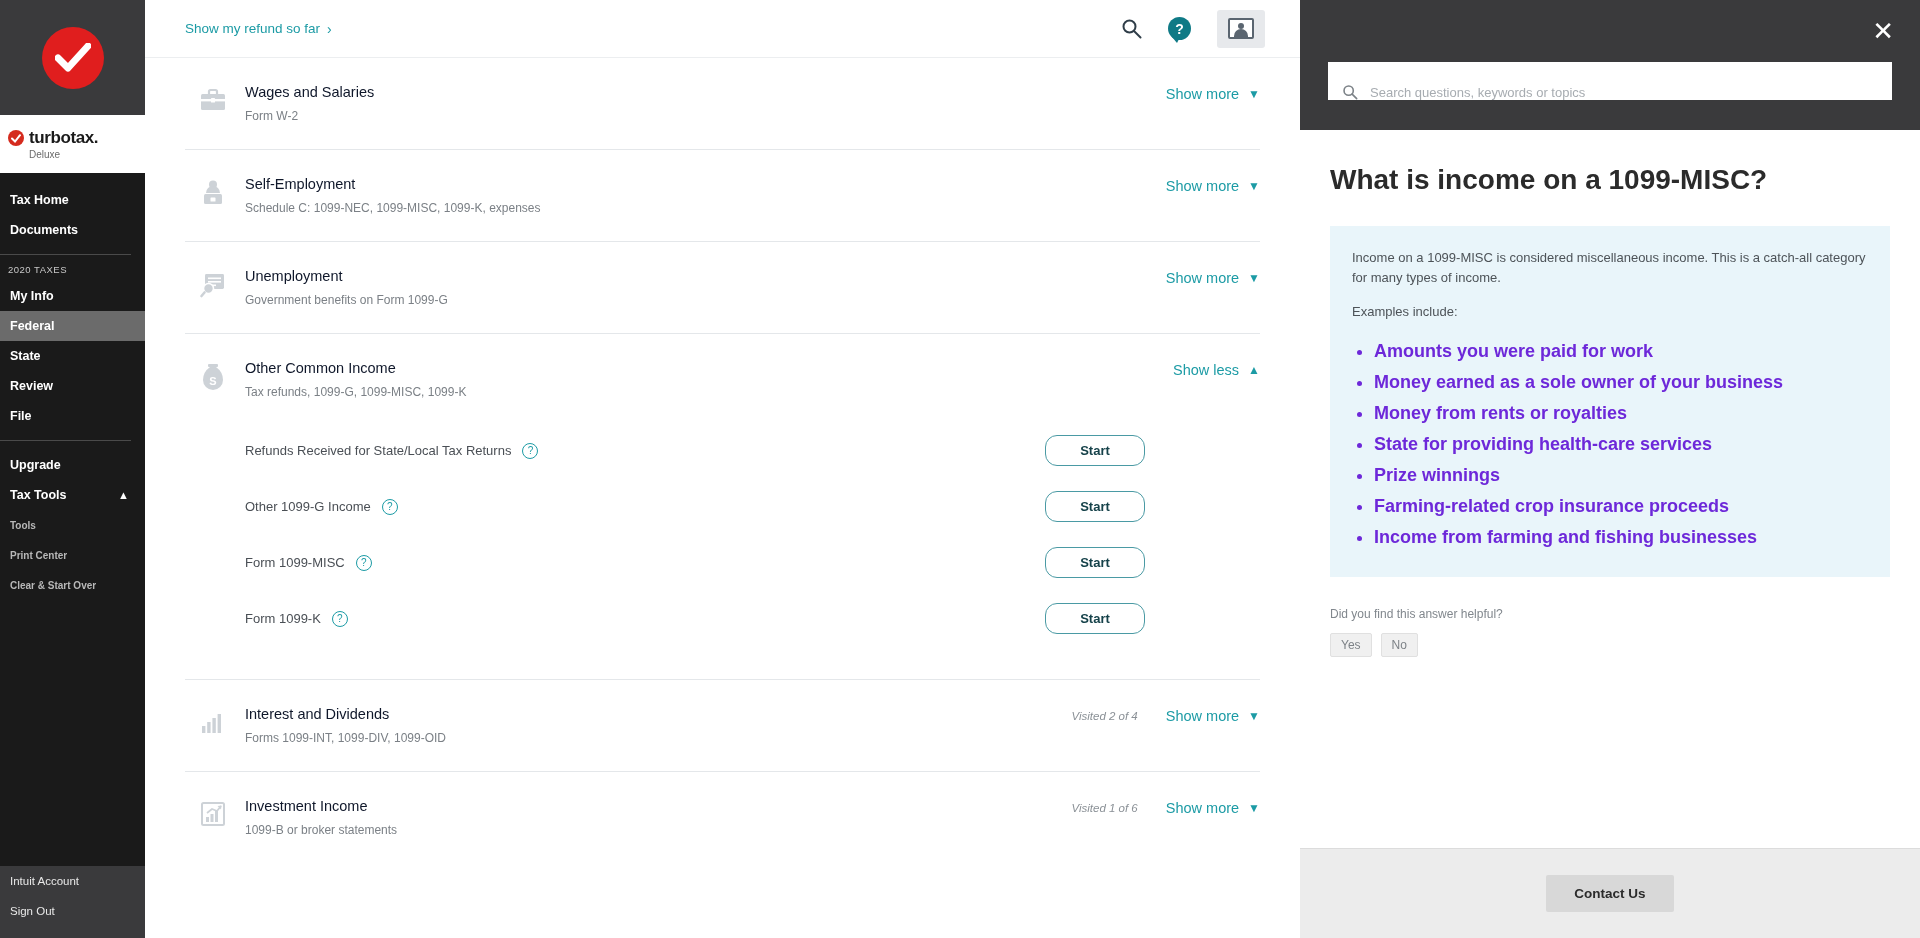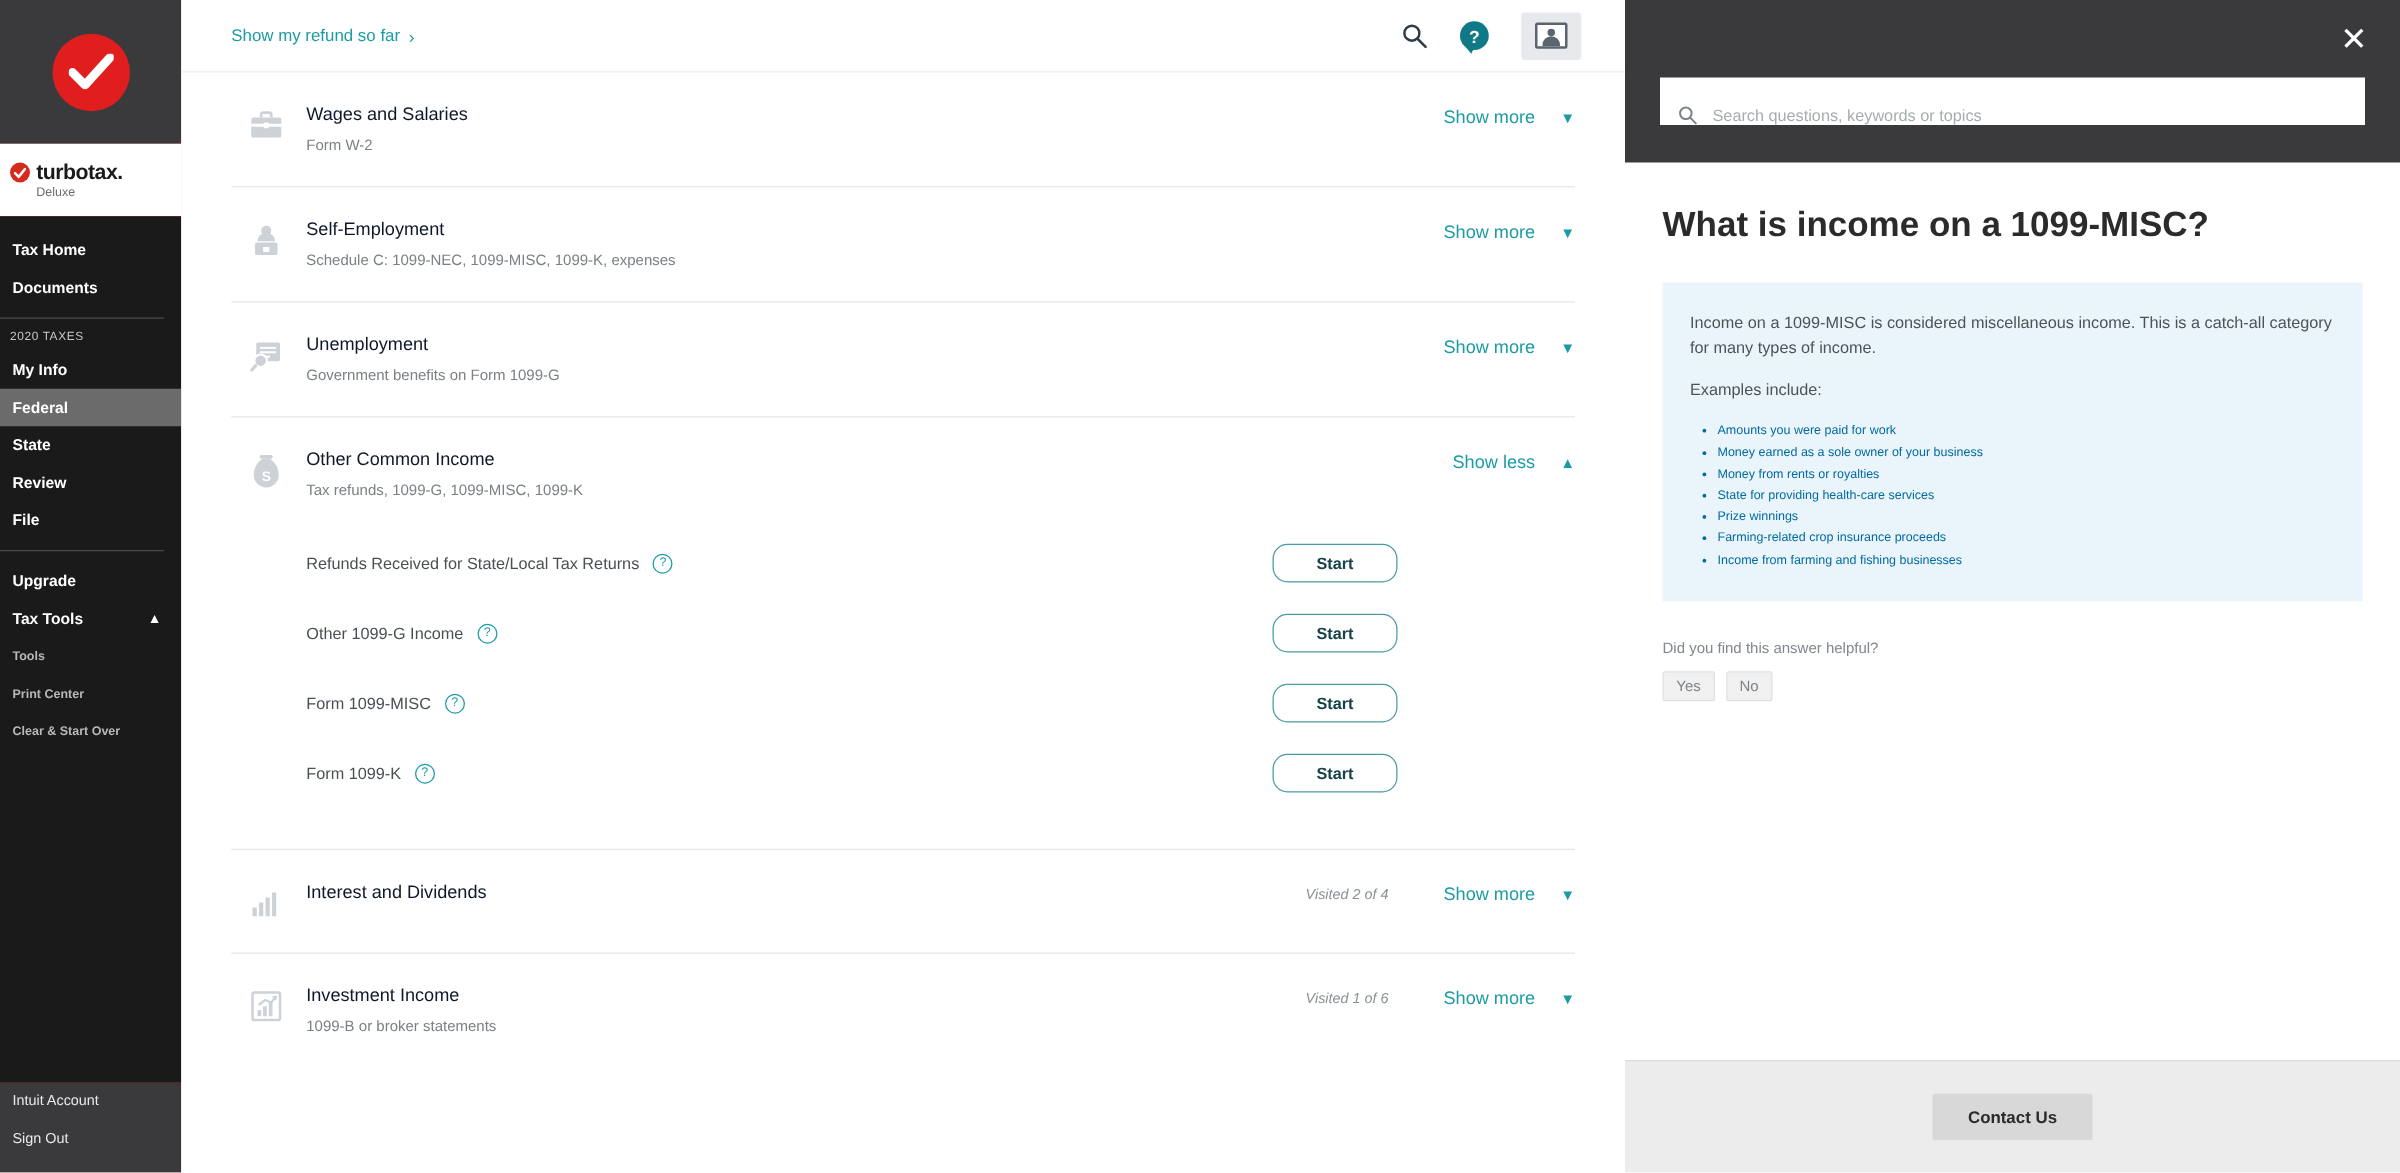--- a/index.html
+++ b/index.html
@@ -119,22 +119,22 @@
   .row-icon {
     width: 44px; flex: 0 0 56px; display: flex;
     justify-content: center; padding-top: 2px;
   }
   .row-body { flex: 1; padding-left: 4px; }
   .row-title { font-size: 14.5px; color: #0f172a; margin-bottom: 9px; }
   .row-sub { font-size: 12px; color: #7b8086; }
   .row-right { display: flex; align-items: center; gap: 28px; padding-top: 2px; }
   .visited { font-size: 11.5px; color: #8a9096; font-style: italic; white-space: nowrap; }
   .show-toggle {
-    font-size: 14.5px; color: #1c9ba5; display: flex; align-items: center; gap: 20px;
-    cursor: pointer; white-space: nowrap; margin-left: 16px;
+    font-size: 14.5px; color: #1c9ba5; display: flex; align-items: center; gap: 9px;
+    cursor: pointer; white-space: nowrap;
   }
   .show-toggle .cv { font-size: 12px; }
 
   .sub-items { margin-top: 30px; }
   .sub-item {
     display: flex; align-items: center; justify-content: space-between;
     padding: 6px 0; margin-bottom: 13px;
   }
   .sub-label { font-size: 13px; color: #4a4f55; display: flex; align-items: center; gap: 11px; }
   .q-mark {
@@ -180,21 +180,21 @@
 
   .help-body { flex: 1; padding: 34px 30px 0 30px; overflow: hidden; }
   .help-q {
     font-size: 28px; color: #2b2b2b; font-weight: bold; margin-bottom: 30px;
   }
   .answer-box {
     background: #e9f5fa; padding: 22px 22px 24px 22px;
   }
   .answer-p { font-size: 13px; color: #4d5358; line-height: 1.55; margin-bottom: 14px; }
   .answer-list { margin: 0 0 0 22px; }
-  .answer-list li { font-size: 10px; color: #0369a1; line-height: 1.72; }
+  .answer-list li { font-size: 18px; color: #6d28d9; line-height: 1.72; font-weight: bold; }
   .feedback-q { font-size: 12px; color: #81878d; margin: 30px 0 12px 0; }
   .fb-btns { display: flex; gap: 9px; }
   .fb-btn {
     min-width: 37px; height: 24px; background: #f0f0f0;
     border: 1px solid #e0e0e0; border-radius: 2px;
     font-size: 12px; color: #7d8287; cursor: pointer;
     font-family: "Liberation Sans", sans-serif;
     padding: 0 10px;
   }
   .help-footer {
@@ -447,20 +447,21 @@
         <div class="row-icon">
           <svg width="28" height="28" viewBox="0 0 28 28" class="icon-svg">
             <rect x="3" y="18" width="3.4" height="7" fill="#cdd2d7"></rect>
             <rect x="8.2" y="14" width="3.4" height="11" fill="#cdd2d7"></rect>
             <rect x="13.4" y="10" width="3.4" height="15" fill="#cdd2d7"></rect>
             <rect x="18.6" y="6" width="3.4" height="19" fill="#cdd2d7"></rect>
           </svg>
         </div>
         <div class="row-body">
           <div class="row-title">Interest and Dividends</div>
+          <div class="row-sub">Forms 1099-INT, 1099-DIV, 1099-OID</div>
         </div>
         <div class="row-right">
           <span class="visited">Visited 2 of 4</span>
           <div class="show-toggle">
             <span>Show more</span>
             <span class="cv">▼</span>
           </div>
         </div>
       </div>
 

